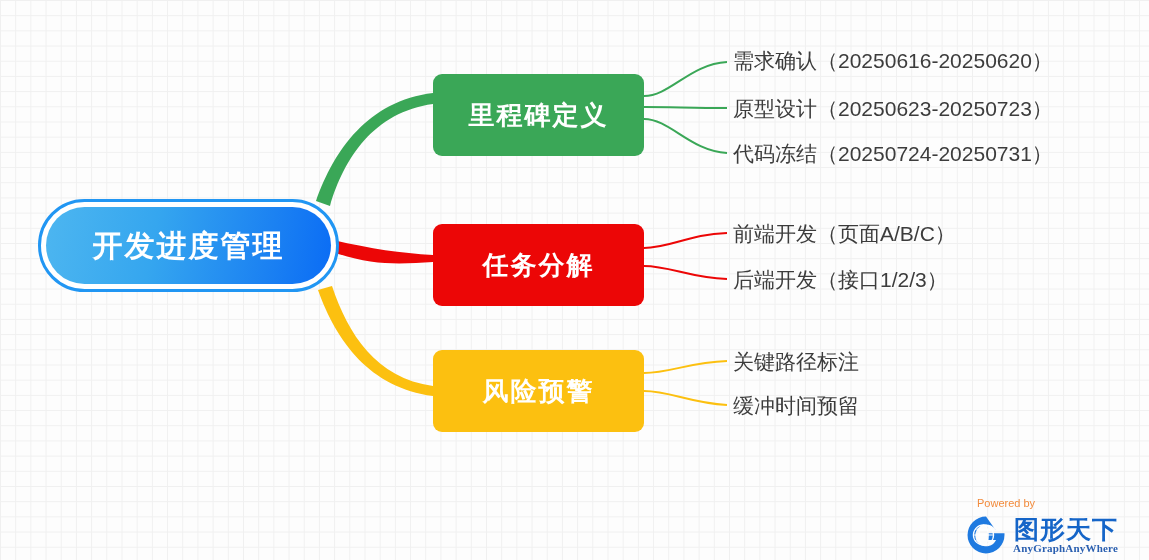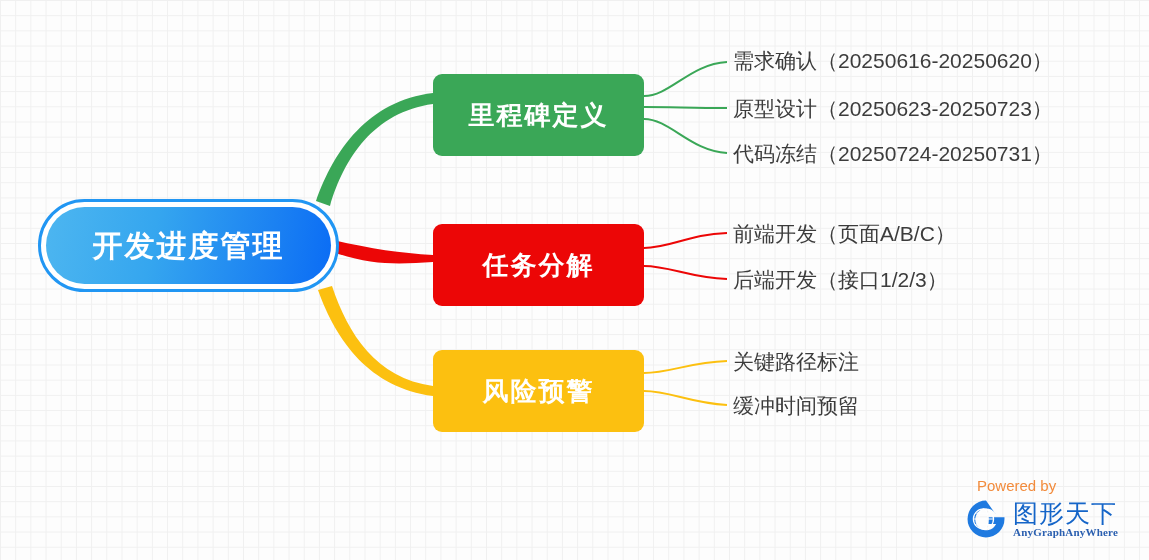--- a/index.html
+++ b/index.html
@@ -107,47 +107,49 @@
 
   
   .watermark {
     position: absolute;
     left: 965px;
     top: 478px;
     width: 180px;
     z-index: 6;
   }
   .wm-powered {
-    font-size: 15px;
+    font-size: 11px;
     color: #f28b3c;
     line-height: 1;
     margin-left: 12px;
     margin-bottom: 5px;
+    margin-top: 20px;
   }
   .wm-row {
     display: flex;
     align-items: center;
   }
   .wm-mark {
     width: 42px;
     height: 42px;
     flex: 0 0 42px;
     margin-right: 6px;
   }
   .wm-texts {
     display: flex;
     flex-direction: column;
     justify-content: center;
   }
   .wm-cn {
     font-size: 25px;
-    font-weight: normal;
+    font-weight: bold;
     color: #1565c8;
     line-height: 1.05;
     letter-spacing: 1px;
+    text-align: right;
   }
   .wm-en {
     font-family: "Liberation Serif", "DejaVu Serif", serif;
     font-size: 11px;
     font-weight: bold;
     color: #2a5fb0;
     line-height: 1.1;
     letter-spacing: 0.2px;
   }
 </style>

